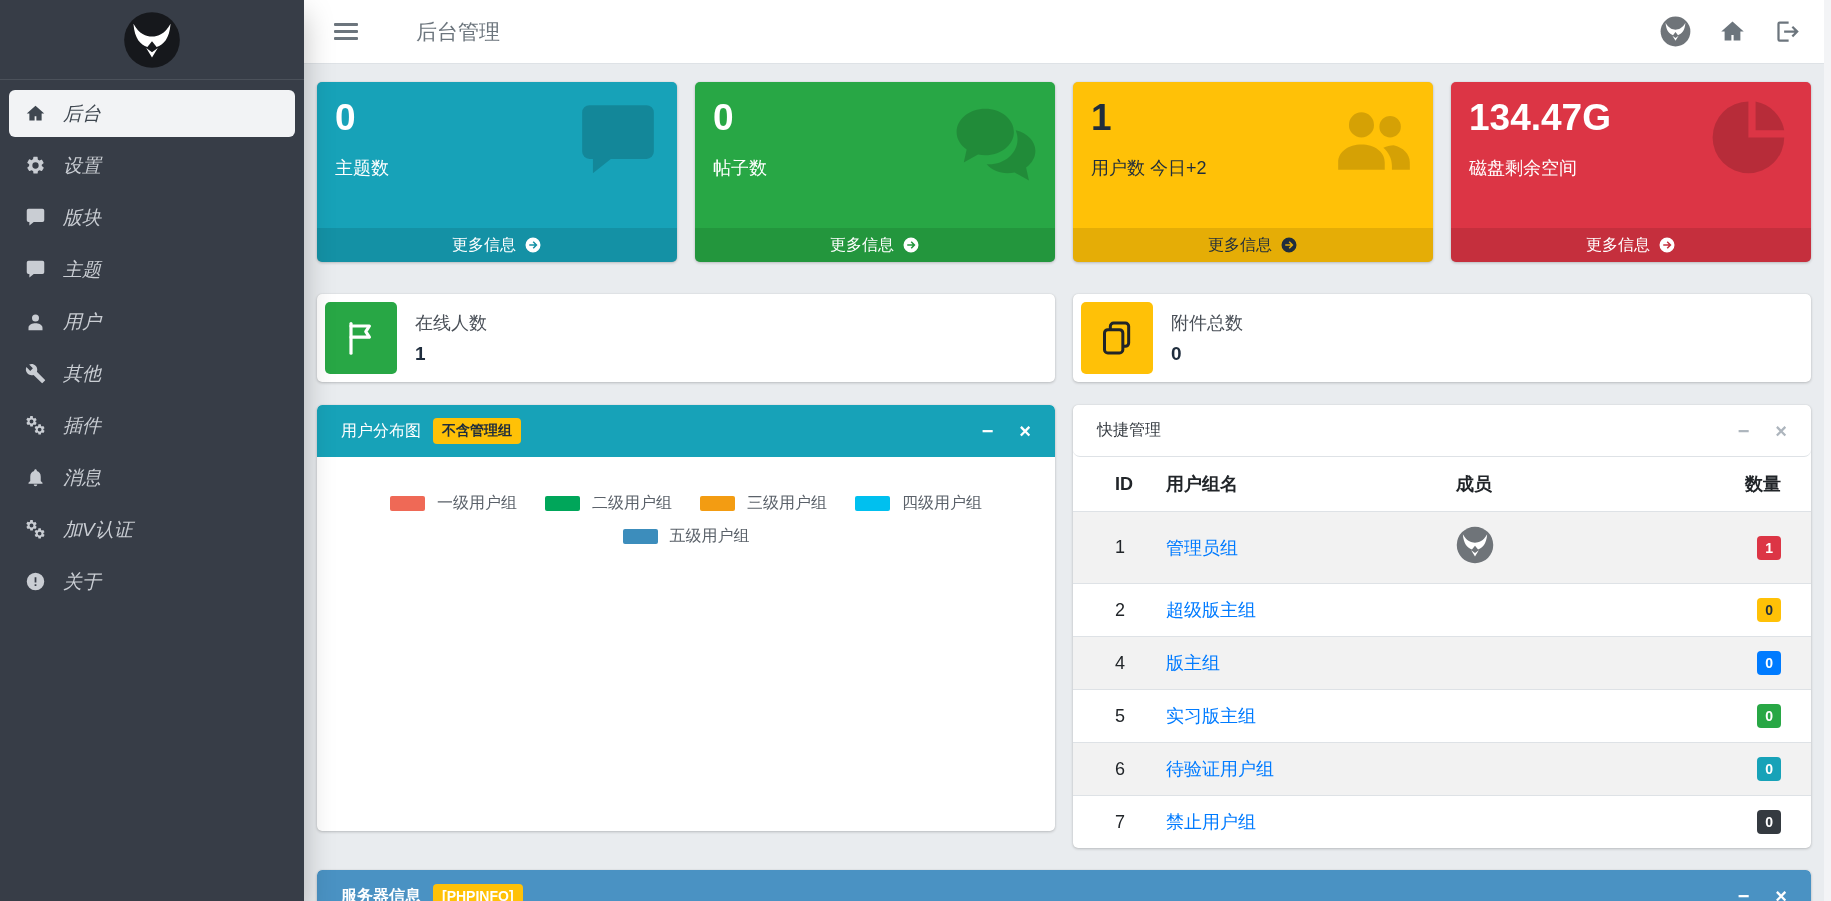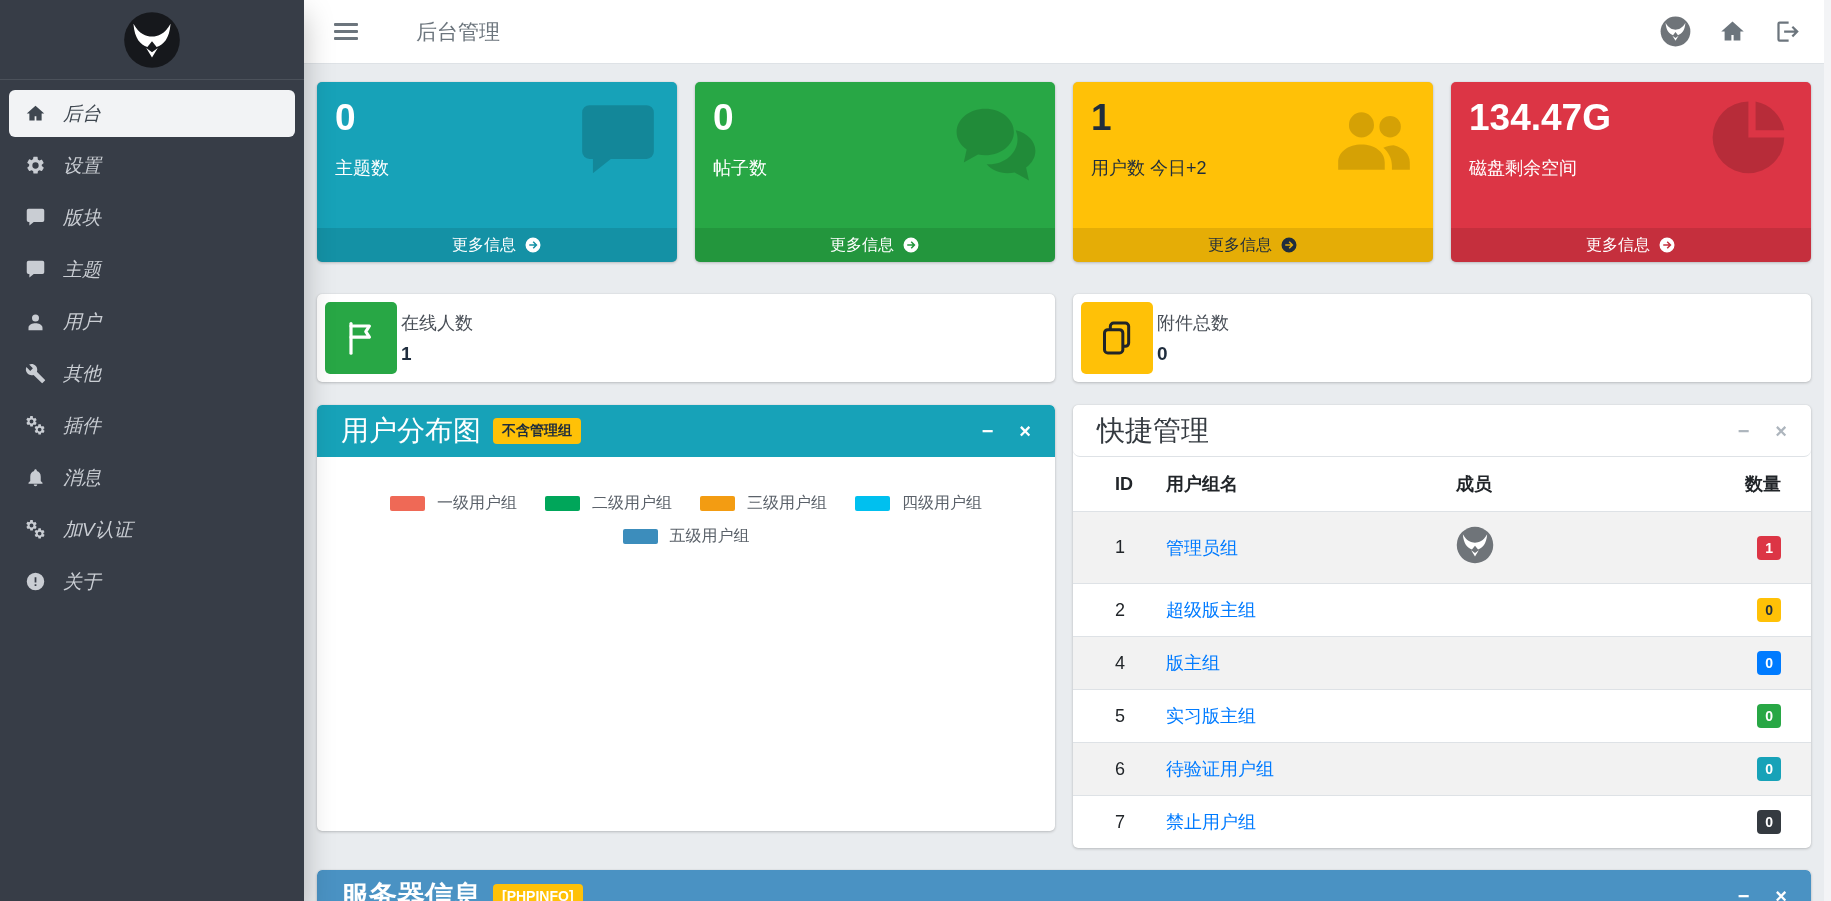--- a/index.html
+++ b/index.html
@@ -40,31 +40,31 @@
   .sc-icon { position:absolute; right:16px; top:16px; width:86px; height:86px; opacity:.16; }
   .sc-icon svg { width:100%; height:100%; fill:#000; }
   .sc-footer { height:34px; background:rgba(0,0,0,.1); display:flex; align-items:center; justify-content:center; gap:8px; font-size:16px; cursor:pointer; }
   .sc-footer svg { width:18px; height:18px; fill:currentColor; }
 
   
   .boxes-row { display:grid; grid-template-columns:1fr 1fr; gap:18px; margin-top:32px; padding-right:7px; }
   .info-box { background:#fff; border-radius:5px; box-shadow:0 0 1px rgba(0,0,0,.13),0 1px 3px rgba(0,0,0,.2); height:88px; padding:8px; display:flex; align-items:center; }
   .ib-icon { width:72px; height:72px; border-radius:5px; display:flex; align-items:center; justify-content:center; flex:0 0 72px; }
   .ib-icon svg { width:40px; height:40px; }
-  .ib-text { margin-left:4px; }
+  .ib-text { margin-left:18px; }
   .ib-label { font-size:18px; color:#494f57; }
   .ib-value { font-size:19px; font-weight:bold; color:#1f2d3d; margin-top:8px; }
 
   
   .panels-row { display:flex; gap:18px; margin-top:23px; padding-right:7px; align-items:flex-start; }
   .panel { background:#fff; border-radius:5px; box-shadow:0 0 1px rgba(0,0,0,.13),0 1px 3px rgba(0,0,0,.2); flex:1; overflow:hidden; }
   .panel-header { height:52px; display:flex; align-items:center; padding:0 24px; }
   .panel-header.teal { background:#17a2b8; color:#fff; border-radius:5px 5px 0 0; }
   .panel-header.white { background:#fff; color:#343a40; border-bottom:1px solid #dee2e6;border-radius:7px; }
-  .panel-title { font-size:28px; }
+  .panel-title { font-size:16px; }
   .hd-badge { margin-left:12px; background:#ffc107; color:#1f2d3d; font-size:14px; font-weight:bold; padding:4px 9px; border-radius:4px; }
   .hd-badge.light-text { color:#fff; }
   .panel-tools { margin-left:auto; display:flex; gap:26px; font-size:20px; font-weight:bold; }
   .panel-tools span { cursor:pointer; line-height:1; }
   .tools-gray span { color:#adb5bd; }
 
   .chart-body { height:374px; padding-top:36px; }
   .legend-row { display:flex; justify-content:center; margin-bottom:12px; }
   .legend-item { display:flex; align-items:center; margin:0 14px; cursor:pointer; }
   .legend-swatch { width:35px; height:15px; border-radius:2px; margin-right:12px; }

